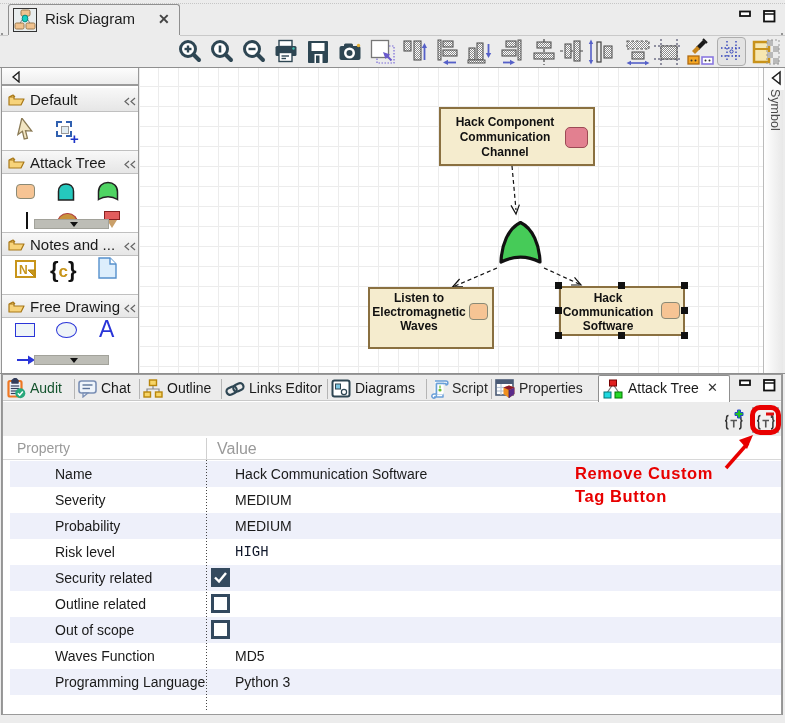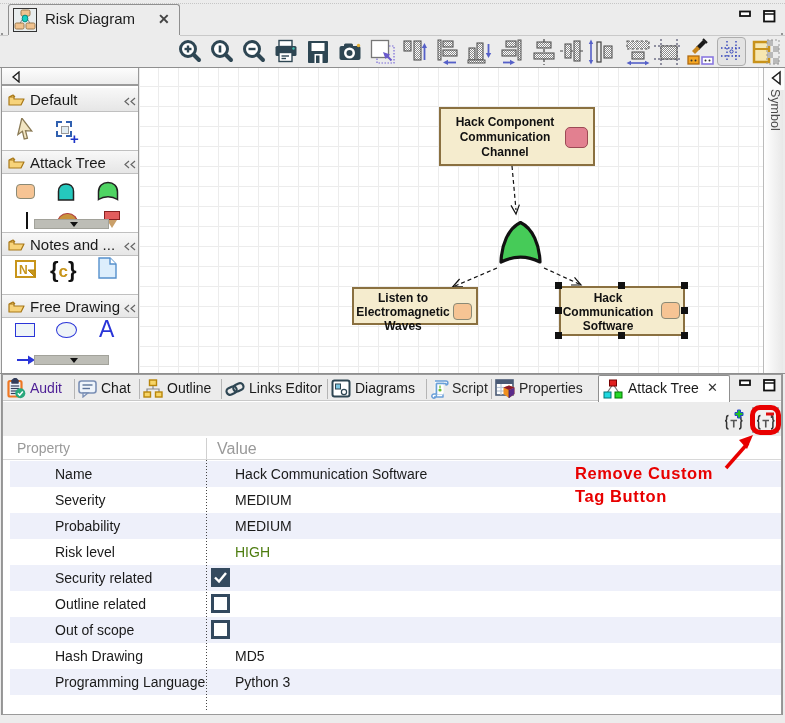--- a/index.html
+++ b/index.html
@@ -309,21 +309,21 @@
       <defs></defs>
       <line x1="372" y1="98" x2="376" y2="142" stroke="#111" stroke-width="1.2" stroke-dasharray="4 3"></line>
       <path d="M379.4 136.6 L376 146 L371 137.4" fill="none" stroke="#111" stroke-width="1.2"></path>
       <line x1="357" y1="200" x2="315" y2="218" stroke="#111" stroke-width="1.2" stroke-dasharray="4 3"></line>
       <path d="M323 218.8 L313 218.5 L319.6 211" fill="none" stroke="#111" stroke-width="1.2"></path>
       <line x1="404" y1="200" x2="439" y2="216" stroke="#111" stroke-width="1.2" stroke-dasharray="4 3"></line>
       <path d="M434.5 209.4 L441 217 L431 217" fill="none" stroke="#111" stroke-width="1.2"></path>
       <path d="M361 194 C361.5 177 368 160.5 380.5 154.5 C393 160.5 399.5 177 400 194 C387 187.5 374 187.5 361 194 Z" fill="#46cb58" stroke="#111" stroke-width="3.2" stroke-linejoin="round"></path>
     </svg>
 
-    <div class="abs" style="left:212px; top:219px; width:126px; height:38px; background:#f5ecce; border:2px solid #8a7040;">
+    <div class="abs" style="left:228px; top:219px; width:126px; height:62px; background:#f5ecce; border:2px solid #8a7040;">
       <div class="abs" style="left:-6px; top:2px; width:110px; text-align:center; font-size:12px; font-weight:bold; color:#111; line-height:14px;">Listen to Electromagnetic Waves</div>
       <div class="abs" style="left:99px; top:14px; width:19px; height:17px; background:#f6c494; border:1.5px solid #8a8a76; border-radius:4px;"></div>
     </div>
 
     <div class="abs" style="left:419px; top:218px; width:126px; height:50px; background:#f5ecce; border:2px solid #8a7040;">
       <div class="abs" style="left:-8px; top:3px; width:110px; text-align:center; font-size:12px; font-weight:bold; color:#111; line-height:14px;">Hack Communication Software</div>
       <div class="abs" style="left:100px; top:14px; width:19px; height:17px; background:#f6c494; border:1.5px solid #8a8a76; border-radius:4px;"></div>
     </div>
 
     <div class="abs" style="left:415px; top:214px; width:7px; height:7px; background:#111;"></div>
@@ -354,21 +354,21 @@
       <rect x="2.5" y="3" width="13" height="15.5" rx="1.5" fill="#eef3fa" stroke="#ee7722" stroke-width="2.2"></rect>
       <path d="M8 0 L10.5 0 L12.5 2 L12.5 5.5 L5.5 5.5 L5.5 2 Z" fill="#323c5a"></path>
       <rect x="5.5" y="2" width="7" height="3.5" fill="#323c5a"></rect>
       <line x1="4.8" y1="8" x2="13.2" y2="8" stroke="#323c5a" stroke-width="1.2"></line>
       <line x1="4.8" y1="10.5" x2="13.2" y2="10.5" stroke="#323c5a" stroke-width="1.2"></line>
       <line x1="4.8" y1="13" x2="13.2" y2="13" stroke="#323c5a" stroke-width="1.2"></line>
       <line x1="4.8" y1="15.5" x2="10" y2="15.5" stroke="#323c5a" stroke-width="1.2"></line>
       <circle cx="14.3" cy="15.3" r="5" fill="#2aa87c"></circle>
       <path d="M11.8 15.3 L13.7 17.2 L16.8 13.5" stroke="#fff" stroke-width="1.5" fill="none"></path>
     </svg>
-    <span style="position:absolute;left:27px;top:3px;font-size:14px;color:#4c1d95;">Audit</span>
+    <span style="position:absolute;left:27px;top:3px;font-size:14px;color:#14532d;">Audit</span>
   </div>
   <div class="abs" style="left:74px; top:379px; width:1px; height:20px; background:#b5b5b5;"></div>
   <div class="abs btab" style="left:76px; top:377px; width:63px; height:24px;">
     <svg width="19" height="18" viewBox="0 0 19 18" style="position:absolute;left:2px;top:3px;">
       <rect x="1" y="1" width="17" height="12" rx="2.5" fill="#eef4fb" stroke="#7a8fb5" stroke-width="1.6"></rect>
       <path d="M5 13 L5 17 L10 13 Z" fill="#eef4fb" stroke="#7a8fb5" stroke-width="1.3"></path>
       <line x1="4.5" y1="5" x2="14.5" y2="5" stroke="#5b7399" stroke-width="1.4"></line>
       <line x1="4.5" y1="8.5" x2="12" y2="8.5" stroke="#5b7399" stroke-width="1.4"></line>
     </svg>
     <span style="position:absolute;left:25px;top:3px;font-size:14px;color:#1a1a1a;">Chat</span>
@@ -479,32 +479,32 @@
   <div class="abs" style="left:206px; top:438px; width:1px; height:21px; background:#d0d0d0;"></div>
   <div class="abs" style="left:206px; top:460px; width:1px; height:250px; background-image:linear-gradient(#444 1px, transparent 1px); background-size:1px 3px;"></div>
 
   <div class="abs tprop" style="left:55px; top:466px; font-size:14px; color:#1a1a1a;">Name</div>
   <div class="abs tval" style="left:235px; top:466px; font-size:14px; color:#1a1a1a;">Hack Communication Software</div>
   <div class="abs tprop" style="left:55px; top:492px; font-size:14px; color:#1a1a1a;">Severity</div>
   <div class="abs tval" style="left:235px; top:492px; font-size:14px; color:#1a1a1a;">MEDIUM</div>
   <div class="abs tprop" style="left:55px; top:518px; font-size:14px; color:#1a1a1a;">Probability</div>
   <div class="abs tval" style="left:235px; top:518px; font-size:14px; color:#1a1a1a;">MEDIUM</div>
   <div class="abs tprop" style="left:55px; top:544px; font-size:14px; color:#1a1a1a;">Risk level</div>
-  <div class="abs tval" style="left:235px; top:544px; font-size:14px; color:#4d7c0f;">HIGH</div>
+  <div class="abs tval" style="left:235px; top:544px; font-size:14px; color:#0f172a;font-family:Liberation Mono, monospace;">HIGH</div>
   <div class="abs tprop" style="left:55px; top:570px; font-size:14px; color:#1a1a1a;">Security related</div>
   <div class="abs" style="left:211px; top:568px; width:19px; height:19px; background:#33495e;">
     <svg width="19" height="19" viewBox="0 0 19 19">
         <path d="M4 9.5 L8 13.5 L15 5" stroke="#fff" stroke-width="2.4" fill="none"></path>
       </svg>
   </div>
   <div class="abs tprop" style="left:55px; top:596px; font-size:14px; color:#1a1a1a;">Outline related</div>
   <div class="abs" style="left:211px; top:594px; width:19px; height:19px; background:#fff; border:3px solid #33495e;"></div>
   <div class="abs tprop" style="left:55px; top:622px; font-size:14px; color:#1a1a1a;">Out of scope</div>
   <div class="abs" style="left:211px; top:620px; width:19px; height:19px; background:#fff; border:3px solid #33495e;"></div>
-  <div class="abs tprop" style="left:55px; top:648px; font-size:14px; color:#1a1a1a;">Hash Drawing</div>
+  <div class="abs tprop" style="left:55px; top:648px; font-size:14px; color:#1a1a1a;">Waves Function</div>
   <div class="abs tval" style="left:235px; top:648px; font-size:14px; color:#1a1a1a;">MD5</div>
   <div class="abs tprop" style="left:55px; top:674px; font-size:14px; color:#1a1a1a;">Programming Language</div>
   <div class="abs tval" style="left:235px; top:674px; font-size:14px; color:#1a1a1a;">Python 3</div>
 
   <div class="abs" style="left:575px; top:462px; font-size:16.5px; font-weight:bold; color:#e80000; line-height:23px; letter-spacing:0.6px;">Remove Custom<br>Tag Button</div>
   <svg class="abs" width="70" height="45" viewBox="0 0 70 45" style="left:695px;top:430px;">
     <line x1="31" y1="38" x2="53" y2="13" stroke="#e80000" stroke-width="3.5"></line>
     <path d="M58 5 L44 10 L52 19 Z" fill="#e80000"></path>
   </svg>
 

